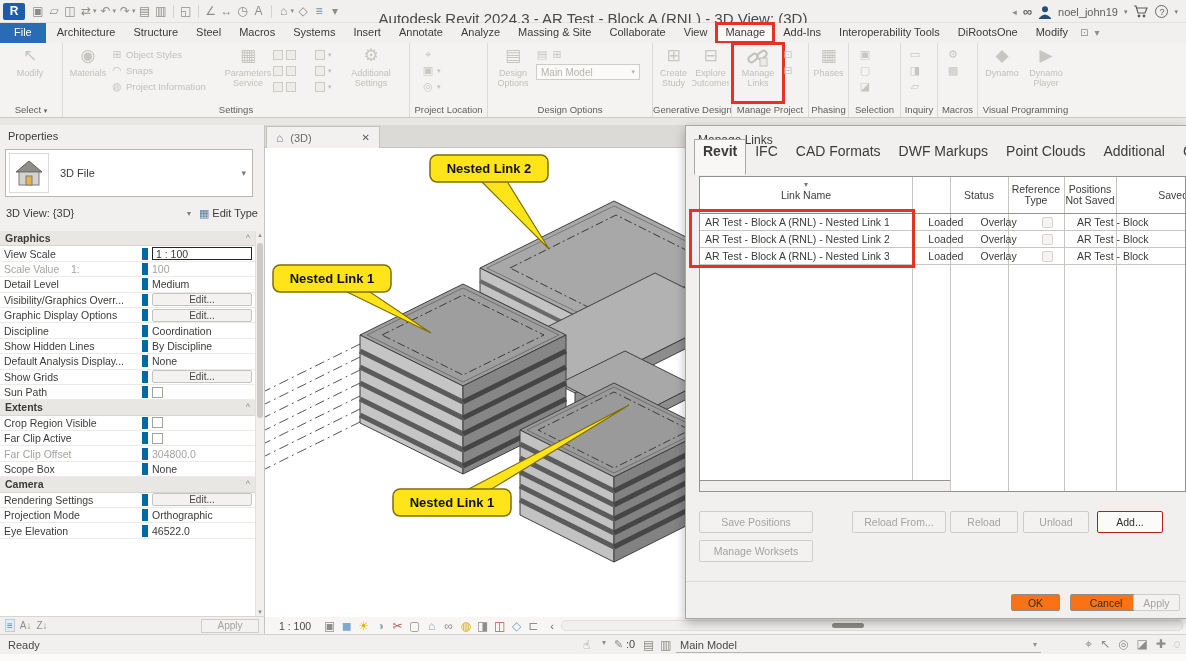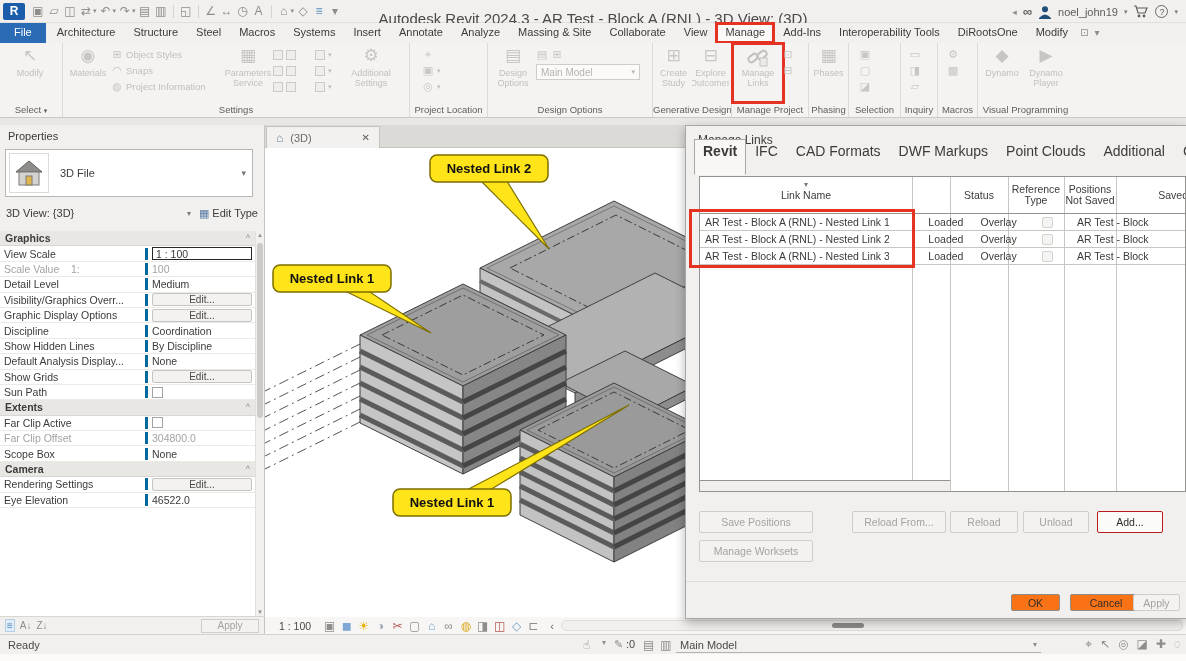--- a/index.html
+++ b/index.html
@@ -40,21 +40,21 @@
 .phead{height:22px;padding:5px 0 0 8px;font-size:11px;color:#3c3b39}
 .typesel{position:absolute;left:5px;top:24px;width:248px;height:48px;background:#fff;border:1px solid #b8b6b2;display:flex;align-items:center}
 .housebox{width:40px;height:40px;margin:3px;border:1px solid #dcdad7;display:flex;align-items:center;justify-content:center}
 .tsname{margin-left:8px;flex:1;font-size:11px}
 .tscaret{margin-right:6px;color:#7c7a76;font-size:9px}
 .instrow{position:absolute;left:6px;top:78px;width:252px;height:20px;display:flex;align-items:center;font-size:11px}
 .instname{flex:1;white-space:nowrap;overflow:hidden}
 .etico{color:#5b7fa6;font-size:11px;margin:0 3px 0 8px}
 .prows{position:absolute;left:0;top:106px;width:256px;height:385px;background:#fff;overflow:hidden}
 .prow{display:flex;height:15.4px;border-bottom:1px solid #eceae7;font-size:10.5px;align-items:center}
-.pl{width:148px;padding:0 4px;border-right:3px solid #0369a1;white-space:pre;overflow:hidden}
+.pl{width:148px;padding:0 4px;border-right:6px solid #0369a1;white-space:pre;overflow:hidden}
 .pv{flex:1;padding:0 4px;white-space:nowrap;overflow:hidden;display:flex;align-items:center}
 .psec{background:#e9e7e4;font-weight:bold;border-bottom:1px solid #d8d6d3;display:flex;justify-content:space-between;padding:0 6px 0 5px}
 .seccaret{font-weight:normal;color:#8f8d89;font-size:9px}
 .pinput{border:1.5px solid #252524;height:13px;width:100%;padding:0 3px;background:#fff;display:flex;align-items:center}
 .pedit{height:13px;width:100%;border:1px solid #c6c4c0;background:#f3f2f0;color:#4a4846;font-size:10px;display:flex;align-items:center;justify-content:center;border-radius:2px}
 .pcheck{width:11px;height:11px;border:1px solid #a5a3a0;background:#fff;display:inline-block}
 .dim{color:#a5a3a0}
 .dimcheck{border-color:#d0cecb}
 .pscroll{position:absolute;right:0;top:106px;width:9px;height:385px;background:#f1f0ee;border-left:1px solid #e2e0dd}
 .pthumb{position:absolute;left:1px;right:1px;top:12px;height:175px;background:#cdcbc7;border-radius:4px}
@@ -454,20 +454,26 @@
           <div class="pl">Sun Path</div>
           <div class="pv">
             <span class="pcheck"></span>
           </div>
         </div>
         <div class="prow psec">
           <span>Extents</span>
           <span class="seccaret">^</span>
         </div>
         <div class="prow">
+          <div class="pl">Crop Region Visible</div>
+          <div class="pv">
+            <span class="pcheck"></span>
+          </div>
+        </div>
+        <div class="prow">
           <div class="pl">Far Clip Active</div>
           <div class="pv">
             <span class="pcheck"></span>
           </div>
         </div>
         <div class="prow">
           <div class="pl dim">Far Clip Offset</div>
           <div class="pv">
             <span class="dim">304800.0</span>
           </div>
@@ -479,20 +485,26 @@
           </div>
         </div>
         <div class="prow psec">
           <span>Camera</span>
           <span class="seccaret">^</span>
         </div>
         <div class="prow">
           <div class="pl">Rendering Settings</div>
           <div class="pv">
             <div class="pedit">Edit...</div>
+          </div>
+        </div>
+        <div class="prow">
+          <div class="pl">Projection Mode</div>
+          <div class="pv">
+            <span>Orthographic</span>
           </div>
         </div>
         <div class="prow">
           <div class="pl">Eye Elevation</div>
           <div class="pv">
             <span>46522.0</span>
           </div>
         </div>
       </div>
     <div class="pscroll">

